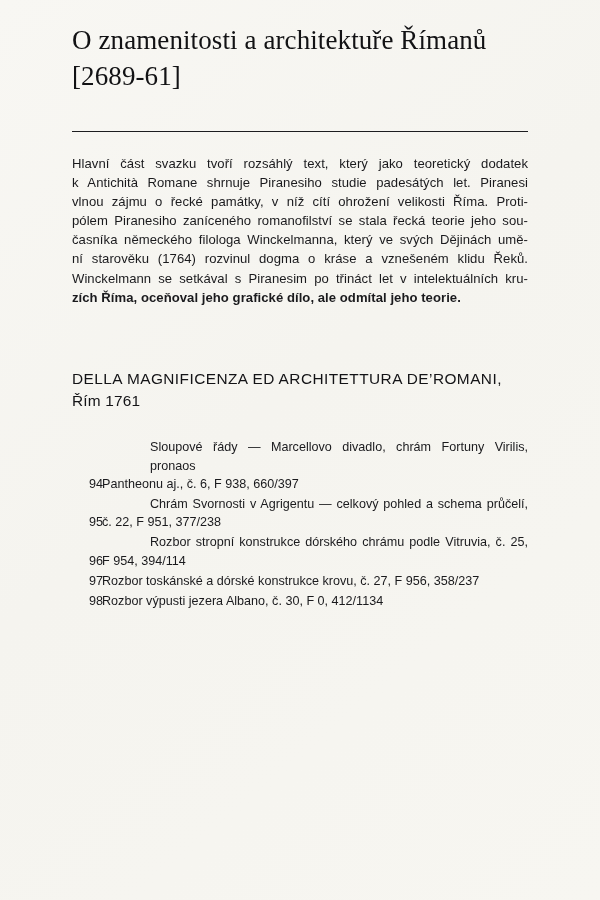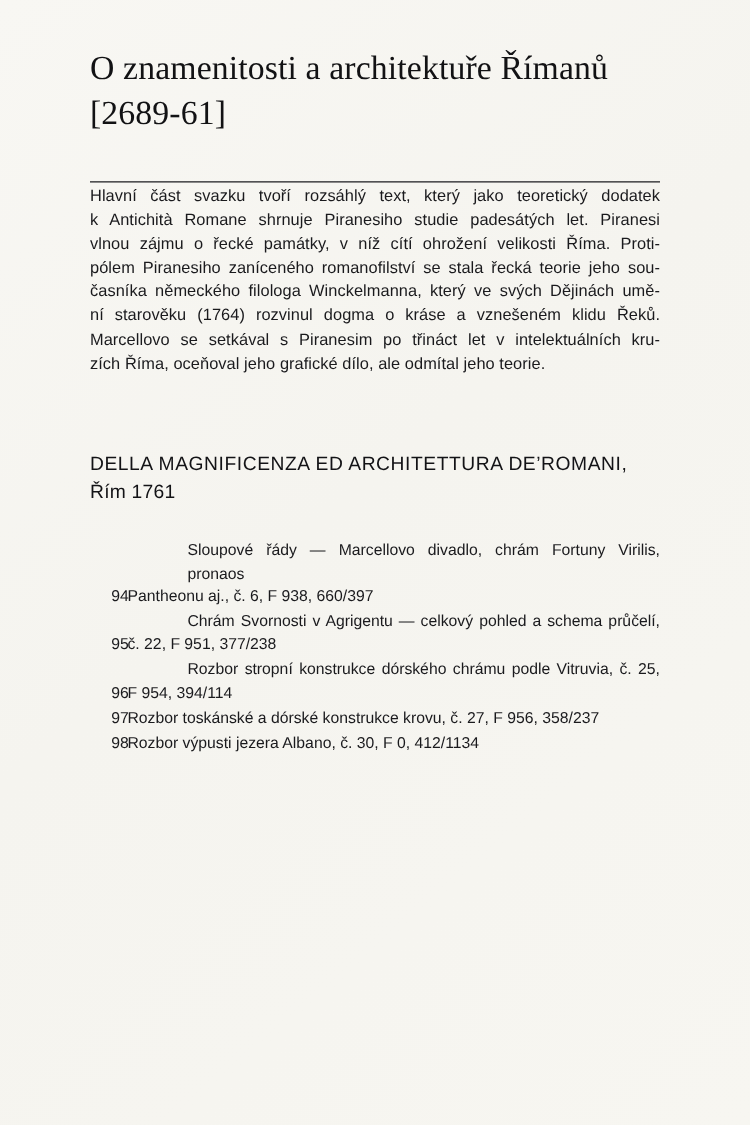--- a/index.html
+++ b/index.html
@@ -18,21 +18,21 @@
   .page {
     position: absolute;
     left: 0; top: 0;
     width: 600px;
     height: 900px;
     background: linear-gradient(140deg, #f8f7f3 0%, #f5f4ef 45%, #f7f6f1 100%);
   }
   .content {
     position: absolute;
     left: 72px;
-    top: 37px;
+    top: 23px;
     width: 456px;
   }
 
   
   .title-block {
     font-family: "Liberation Serif", serif;
     font-size: 27px;
     line-height: 1.32;
     color: #121214;
     letter-spacing: 0.1px;
@@ -44,35 +44,36 @@
   
   .rule {
     margin-top: 37px;
     height: 0;
     border-top: 1.6px solid #1d1d20;
     width: 456px;
   }
 
   
   .body-par {
-    margin-top: 1px;
+    margin-top: 22px;
     font-size: 13.1px;
     line-height: 19.05px;
     color: #1a1a1d;
     letter-spacing: 0.05px;
   }
   .body-par .bline {
     display: block;
     text-align: justify;
     text-align-last: justify;
     white-space: pre-wrap;
   }
   .body-par .bline.last {
     text-align: center;
     text-align-last: left;
+    font-weight: bold;
   }
 
   
   .section-head {
     margin-top: 61px;
     font-family: Liberation Sans, sans-serif;
     font-size: 15.4px;
     line-height: 1.45;
     color: #131316;
     letter-spacing: 0.45px;
@@ -128,21 +129,21 @@
 
     <div class="rule"></div>
 
     <div class="body-par">
       <span class="bline">Hlavní část svazku tvoří rozsáhlý text, který jako teoretický dodatek</span>
       <span class="bline">k Antichità Romane shrnuje Piranesiho studie padesátých let. Piranesi</span>
       <span class="bline">vlnou zájmu o řecké památky, v níž cítí ohrožení velikosti Říma. Proti-</span>
       <span class="bline">pólem Piranesiho zaníceného romanofilství se stala řecká teorie jeho sou-</span>
       <span class="bline">časníka německého filologa Winckelmanna, který ve svých Dějinách umě-</span>
       <span class="bline">ní starověku (1764) rozvinul dogma o kráse a vznešeném klidu Řeků.</span>
-      <span class="bline">Marcellovo se setkával s Piranesim po třináct let v intelektuálních kru-</span>
+      <span class="bline">Winckelmann se setkával s Piranesim po třináct let v intelektuálních kru-</span>
       <span class="bline last">zích Říma, oceňoval jeho grafické dílo, ale odmítal jeho teorie.</span>
     </div>
 
     <div class="section-head">
       <span class="sh-line">DELLA MAGNIFICENZA ED ARCHITETTURA DE’ROMANI,</span>
       <span class="sh-line sh-line-2">Řím 1761</span>
     </div>
 
     <div class="cat-list">
 

